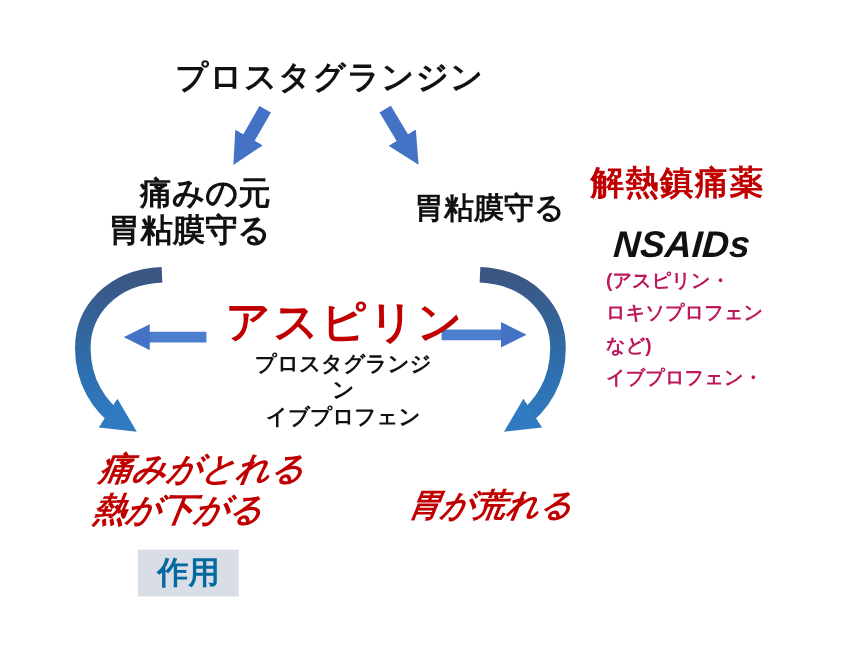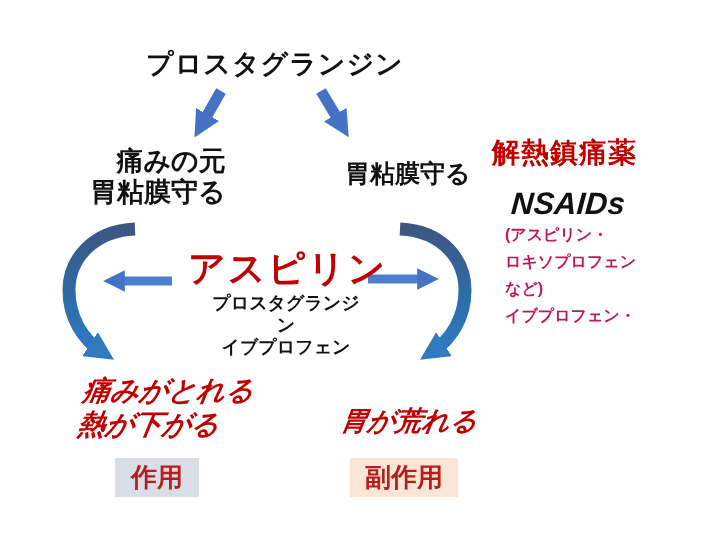--- a/index.html
+++ b/index.html
@@ -17,21 +17,21 @@
   .stomach  { left:301px; top:157px; font-size:25px;margin-left:44px; }
   .drugclass-heading { left:492px; top:134px; font-size:28px; letter-spacing:1px; }
   .nsaids   { left:510px; top:186px; font-size:31px; font-style:italic; color:#111111; font-weight:bold; transform:skewX(-4deg); transform-origin:left bottom; }
   .examples { left:505px; top:221px; font-size:16px; line-height:27px; font-weight:700; color:#be185d; }
   .aspirin  { left:188px; top:244px; font-size:37px; letter-spacing:2px; }
   .mechanism{ left:205px; top:292px; width:162px; font-size:18px; line-height:22px; text-align:center; }
   .effect   { left:75px;  top:374px; font-size:28px; line-height:34px; font-style:italic; transform:skewX(-9deg); transform-origin:left bottom; }
   .sideeffect{ left:338px; top:403px; font-size:27px; font-style:italic; transform:skewX(-9deg); transform-origin:left bottom; }
   .badge {
     display:flex; align-items:center; justify-content:center;
-    font-size:26px; font-weight:bold; color:#b91c1c;
+    font-size:26px; font-weight:bold; color:#0369a1;
   }
   .badge-effect { left:115px; top:458px; width:84px;  height:39px; background:#d9dde6; }
   .badge-side   { left:350px; top:458px; width:108px; height:39px; background:#fbe5d6; }
 </style>
 </head>
 <body>
 
 <div class="canvas">
 
   <svg class="arrows" viewBox="0 0 720 540" xmlns="http://www.w3.org/2000/svg">
@@ -89,17 +89,14 @@
     <div>痛みがとれる</div>
     <div>熱が下がる</div>
   </div>
 
   <div class="abs sideeffect redtext">胃が荒れる</div>
 
   <div class="abs badge badge-effect">
     <span>作用</span>
   </div>
 
-  <div class="abs badge badge-side">
-    <span>副作用</span>
-  </div>
 
 </div>
 
 </body></html>

